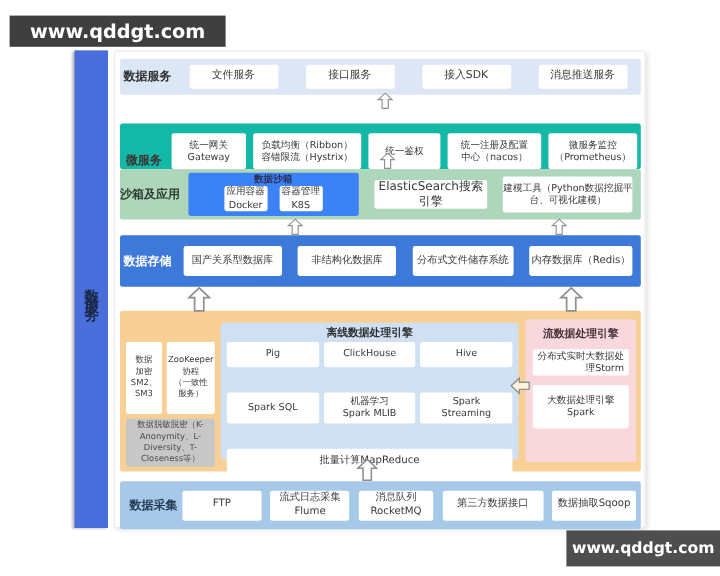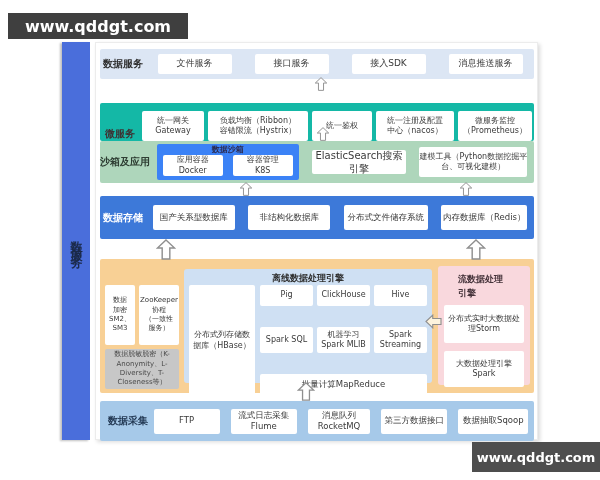--- a/index.html
+++ b/index.html
@@ -41,21 +41,21 @@
   .row2 .row-label{width:40px;color:#3d3434;}
   .row2 .bx{height:30px;font-size:8px;}
 
   
   .row3{top:98px;height:42px;background:#aed6bb;}
   .row3 .row-label{width:50px;color:#2e3e33;}
   .sandbox{background:#3b82f6;border-radius:2px;width:142px;height:36px;
            display:flex;flex-direction:column;align-items:center;flex:none;}
   .sandbox-title{font-size:8px;font-weight:bold;color:#2c2c52;line-height:11px;}
   .sandbox-items{display:flex;gap:10px;}
-  .sandbox .bx{width:60px;height:21px;font-size:8px;}
+  .sandbox .bx{width:36px;height:21px;font-size:8px;}
   .row3 .bx.es{width:94px;height:24px;font-size:10px;}
   .row3 .bx.model{width:108px;height:30px;font-size:8px;}
 
   
   .row4{top:153px;height:43px;background:#3d79d9;}
   .row4 .row-label{width:46px;color:#ffffff;}
   .row4 .bx{height:25px;font-size:8.5px;}
 
   
   .proc{position:absolute;left:4px;top:216px;width:434px;height:134px;background:#f8d095;
@@ -70,24 +70,24 @@
   .offline-title{text-align:center;font-size:9px;font-weight:bold;color:#2f2f2f;line-height:13px;}
   .offline-body{flex:1;display:flex;gap:5px;}
   .offline .hbase{width:66px;font-size:8px;align-self:stretch;height:auto;}
   .offline-grid{flex:1;display:flex;flex-direction:column;gap:21px;}
   .og-row{display:flex;gap:4px;}
   .og-row .bx{flex:1;height:21px;font-size:8px;}
   .og-row2 .bx{height:26px;}
   .offline .batch{height:22px;font-size:8.5px;width:auto;align-self:stretch;display:flex;}
 
   .stream{position:absolute;left:338px;top:7px;width:92px;height:119px;background:#f9d8dd;
-          border-radius:3px;display:flex;flex-direction:column;align-items:center;box-sizing:border-box;padding:6px 20px;}
+          border-radius:3px;display:flex;flex-direction:column;align-items:center;box-sizing:border-box;padding:6px 6px;}
   .stream-title{font-size:9px;font-weight:bold;color:#45333a;line-height:14px;}
   .stream .bx{width:80px;font-size:8px;}
-  .stream .storm{height:38px;margin-top:5px;}
+  .stream .storm{height:22px;margin-top:5px;text-align:right;}
   .stream .spark{height:36px;margin-top:8px;}
 
   
   .row6{top:358px;height:40px;background:#a6c9e9;}
   .row6 .row-label{width:48px;color:#243a55;text-align:right;}
   .row6 .bx{height:25px;font-size:8.5px;}
 
   .arr{position:absolute;z-index:2;}
 </style>
 </head>
@@ -116,21 +116,21 @@
 
     <svg class="arr" style="left:218px;top:34px;" width="14" height="14" viewBox="0 0 20 22">
       <polygon points="10,1 19,9.5 14,9.5 14,21 6,21 6,9.5 1,9.5" fill="#ffffff" stroke="#8f8f8f" stroke-width="1.5"></polygon>
     </svg>
 
     <div class="row row2">
       <div class="row-label">微服务</div>
       <div class="row-items">
         <div class="bx" style="width:62px;">统一网关
 Gateway</div>
-        <div class="bx" style="width:100px;">负载均衡（Ribbon）
+        <div class="bx" style="width:90px;">负载均衡（Ribbon）
 容错限流（Hystrix）</div>
         <div class="bx" style="width:60px;">统一鉴权</div>
         <div class="bx" style="width:78px;">统一注册及配置
 中心（nacos）</div>
         <div class="bx" style="width:74px;">微服务监控
 （Prometheus）</div>
       </div>
     </div>
 
     <svg class="arr" style="left:220px;top:84px;" width="14" height="14" viewBox="0 0 20 22">
@@ -190,22 +190,20 @@
 （一致性
 服务）</div>
       <div class="bx sec-box sec-mask">数据脱敏脱密（K-
 Anonymity、L-
 Diversity、T-
 Closeness等）</div>
 
       <div class="offline">
         <div class="offline-title">离线数据处理引擎</div>
         <div class="offline-body">
-          <div class="bx hbase">分布式列存储数
-据库（HBase）</div>
           <div class="offline-grid">
             <div class="og-row">
               <div class="bx">Pig</div>
               <div class="bx">ClickHouse</div>
               <div class="bx">Hive</div>
             </div>
             <div class="og-row og-row2">
               <div class="bx">Spark SQL</div>
               <div class="bx">机器学习
 Spark MLIB</div>
@@ -235,19 +233,19 @@
     </svg>
 
     <div class="row row6">
       <div class="row-label">数据采集</div>
       <div class="row-items">
         <div class="bx" style="width:66px;">FTP</div>
         <div class="bx" style="width:66px;">流式日志采集
 Flume</div>
         <div class="bx" style="width:62px;">消息队列
 RocketMQ</div>
-        <div class="bx" style="width:66px;">第三方数据接口</div>
+        <div class="bx" style="width:84px;">第三方数据接口</div>
         <div class="bx" style="width:70px;">数据抽取Sqoop</div>
       </div>
     </div>
 
   </div>
 </div>
 
 </body></html>

